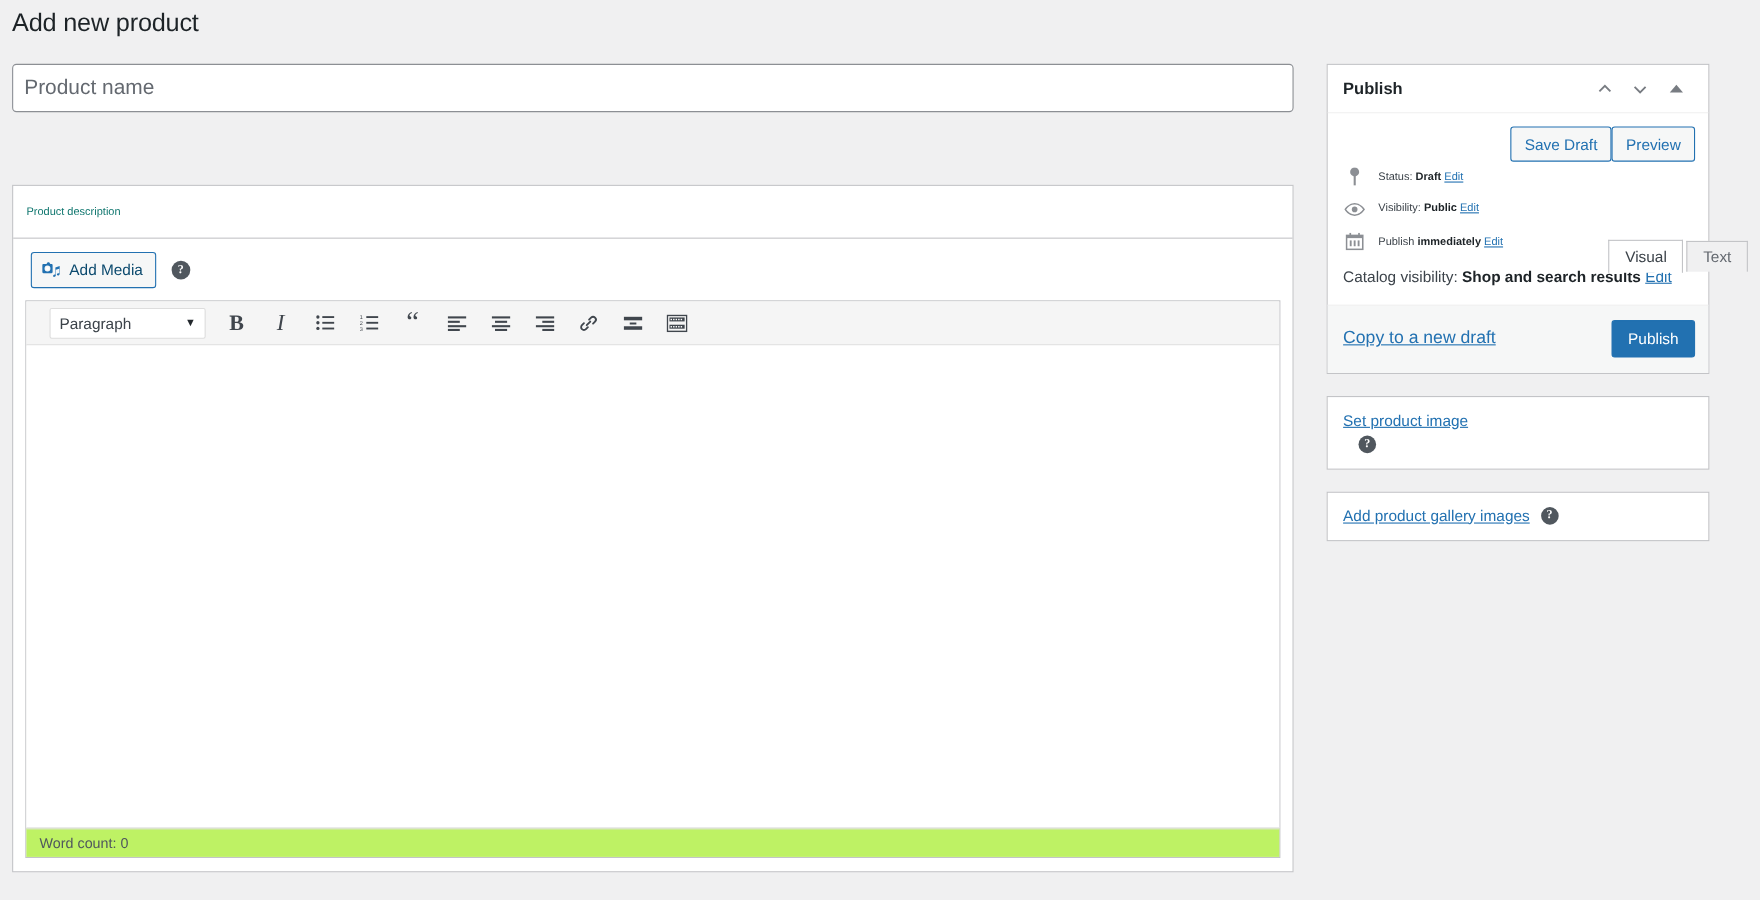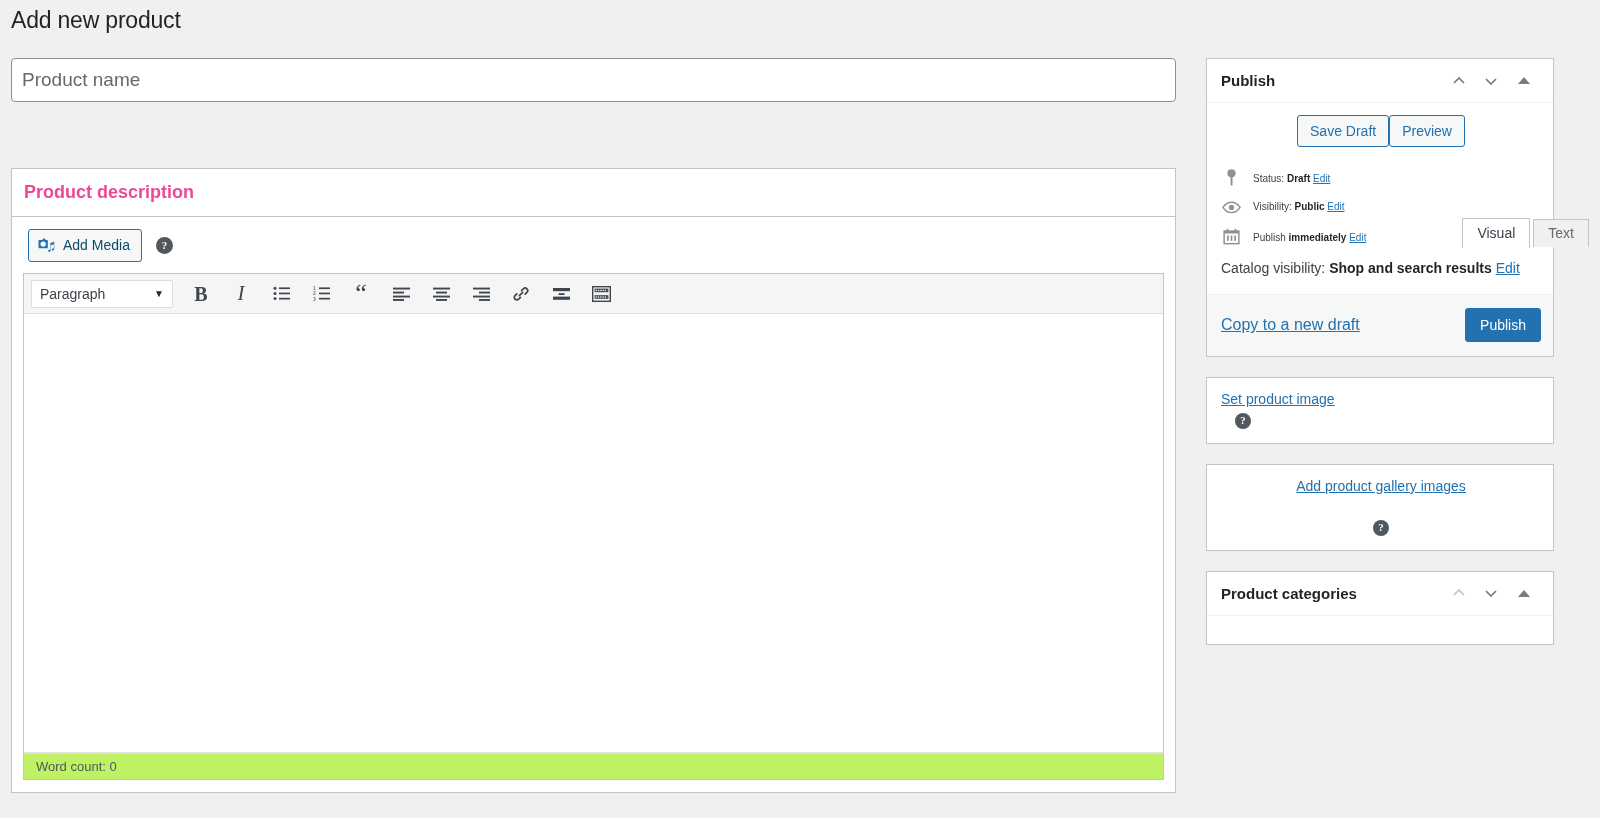--- a/index.html
+++ b/index.html
@@ -68,23 +68,23 @@
     border: 1px solid #c3c4c7;
   }
   .postbox-editor .pb-head {
     height: 48px;
     padding: 0 12px;
     display: flex;
     align-items: center;
     border-bottom: 1px solid #c3c4c7;
   }
   .pb-head-title {
-    font-size: 18px;
-    font-weight: bold;
-    color: #ec4899;
+    font-size: 10px;
+    font-weight: normal;
+    color: #0f766e;
   }
 
   .editor-wrap {
     padding: 0 11px 0 11px;
   }
 
   .wp-media-buttons {
     position: relative;
     height: 56px;
     display: flex;
@@ -164,21 +164,21 @@
     align-items: center;
     gap: 0px;
     height: 40px;
     padding: 0 4px;
     background: #f5f5f5;
     border-bottom: 1px solid #ddd;
   }
   .fmt-select {
     height: 28px;
     width: 142px;
-    margin: 0 8px 0 3px;
+    margin: 0 8px 0 17px;
     padding: 0 8px;
     background: #ffffff;
     border: 1px solid #ddd;
     border-radius: 2px;
     font-size: 14px;
     color: #3c434a;
     display: flex;
     align-items: center;
     justify-content: space-between;
     cursor: pointer;
@@ -278,23 +278,23 @@
     border-left: 6px solid transparent;
     border-right: 6px solid transparent;
     border-bottom: 7px solid #787c82;
   }
 
   
   .pb-body { padding: 12px 12px 10px 14px; }
 
   .major-actions {
     display: flex;
-    justify-content: center;
-    align-items: center;
-    margin-bottom: 21px;
+    justify-content: flex-end;
+    align-items: center;
+    margin-bottom: 4px;
   }
   .btn-secondary {
     height: 32px;
     padding: 0 12px;
     font-size: 14px;
     color: #2271b1;
     background: #f6f7f7;
     border: 1px solid #2271b1;
     border-radius: 3px;
     cursor: pointer;
@@ -371,21 +371,21 @@
     border-radius: 50%;
     background: #50575e;
     color: #fff;
     font-size: 11px;
     font-weight: bold;
     vertical-align: middle;
     cursor: pointer;
     font-family: "Liberation Serif", serif;
     line-height: 1;
   }
-  .gallery-row { display: flex; align-items: center; gap: 26px; flex-direction: column; }
+  .gallery-row { display: flex; align-items: center; gap: 10px; }
   .image-row .inline-help { margin-left: 14px; display: flex; margin-top: 6px; }
 
   .red-caret {
     display: inline-block;
     width: 11px;
     height: 2px;
     background: #d63638;
     margin-left: 8px;
     vertical-align: 2px;
   }
@@ -646,37 +646,16 @@
 
     <div class="postbox">
       <div class="simple-body">
         <div class="gallery-row">
           <span class="wlink">Add product gallery images</span>
           <span class="inline-help">?</span>
         </div>
       </div>
     </div>
 
-    <div class="postbox">
-      <div class="pb-header">
-        <span class="pb-title">Product categories</span>
-        <span class="pb-actions">
-          <span class="order-btn dim">
-            <svg width="16" height="16" viewBox="0 0 16 16" fill="none" stroke="currentColor" stroke-width="1.7" aria-hidden="true">
-                <path d="M3 10 L8 5 L13 10"></path>
-              </svg>
-          </span>
-          <span class="order-btn">
-            <svg width="16" height="16" viewBox="0 0 16 16" fill="none" stroke="currentColor" stroke-width="1.7" aria-hidden="true">
-                <path d="M3 6 L8 11 L13 6"></path>
-              </svg>
-          </span>
-          <span class="toggle-btn">
-              <span class="tri"></span>
-            </span>
-        </span>
-      </div>
-      <div class="simple-body" style="height:28px;"></div>
-    </div>
 
   </div>
 
 </div>
 
 </body></html>

